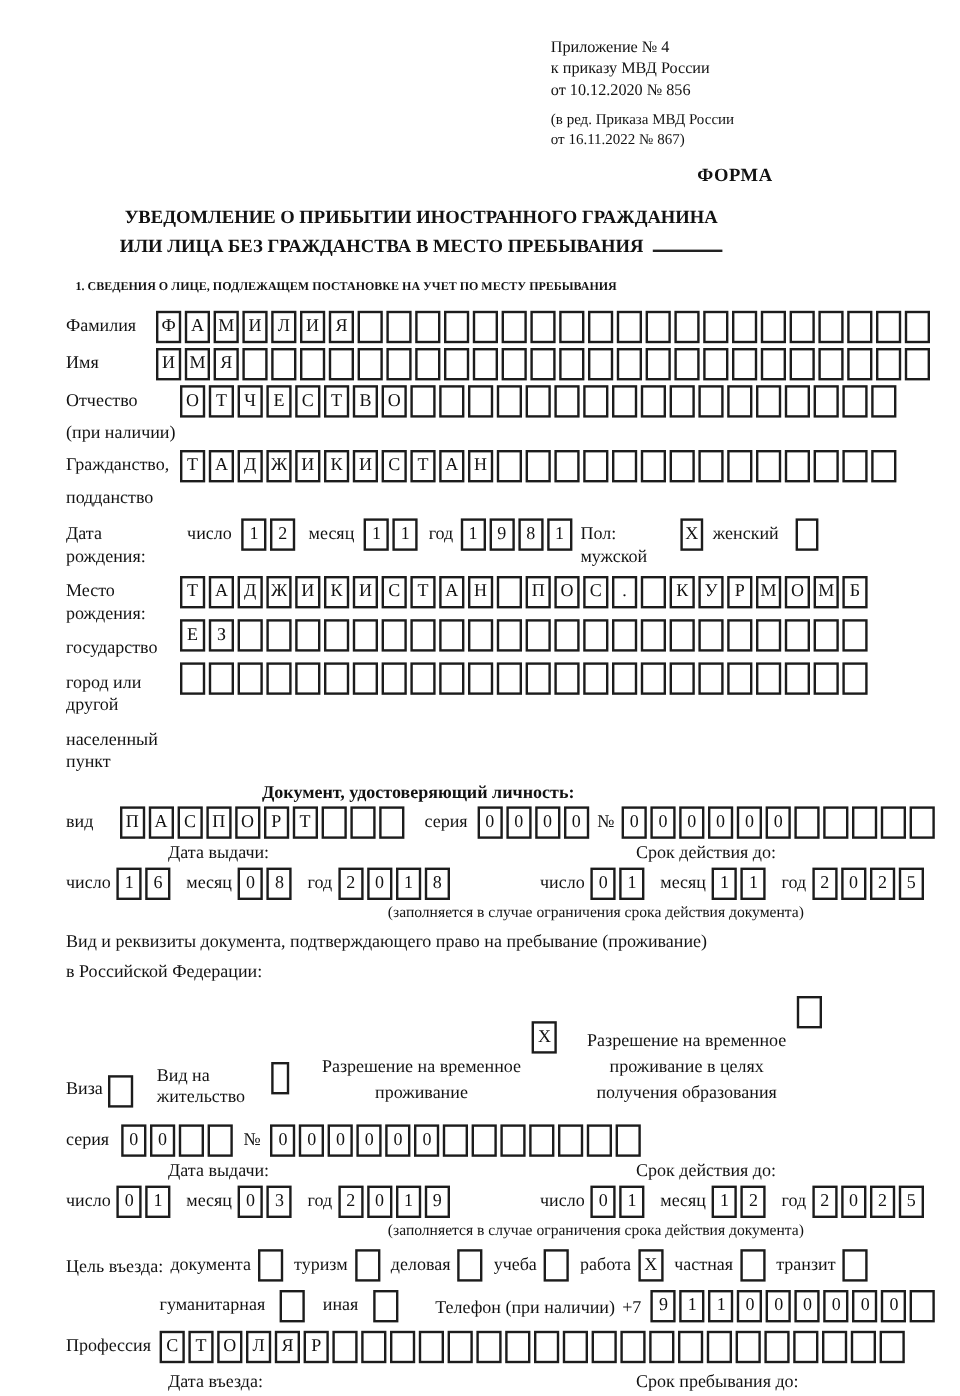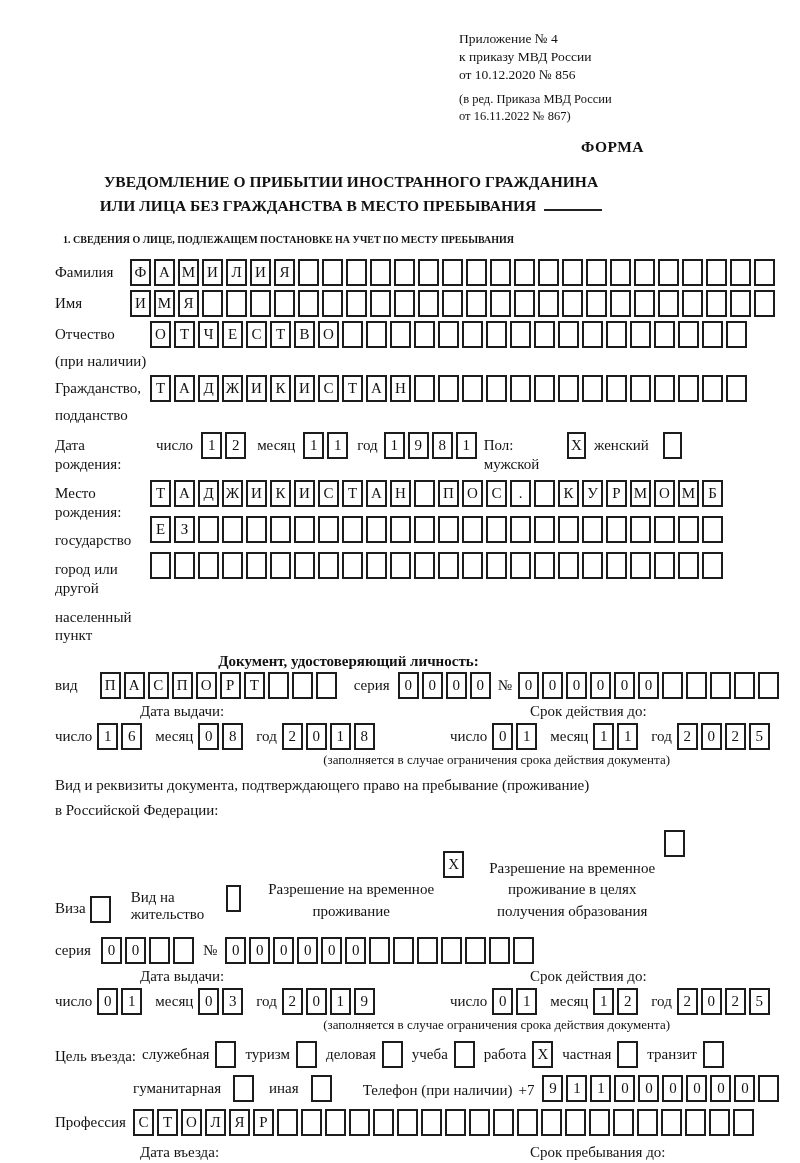--- a/index.html
+++ b/index.html
@@ -232,21 +232,21 @@
         <span class="lbl">год</span>
         <span class="cells"><span class="cell">2</span><span class="cell">0</span><span class="cell">2</span><span class="cell">5</span></span>
       </div>
     </div>
   </div>
   <div class="note right-note">(заполняется в случае ограничения срока действия документа)</div>
 
   <div class="purpose-row">
     <span class="lbl">Цель въезда:</span>
     <span class="pitem">
-      <span class="lbl">служебная</span>
+      <span class="lbl">документа</span>
       <span class="cell checkbox"></span>
     </span>
     <span class="pitem">
       <span class="lbl">туризм</span>
       <span class="cell checkbox"></span>
     </span>
     <span class="pitem">
       <span class="lbl">деловая</span>
       <span class="cell checkbox"></span>
     </span>

